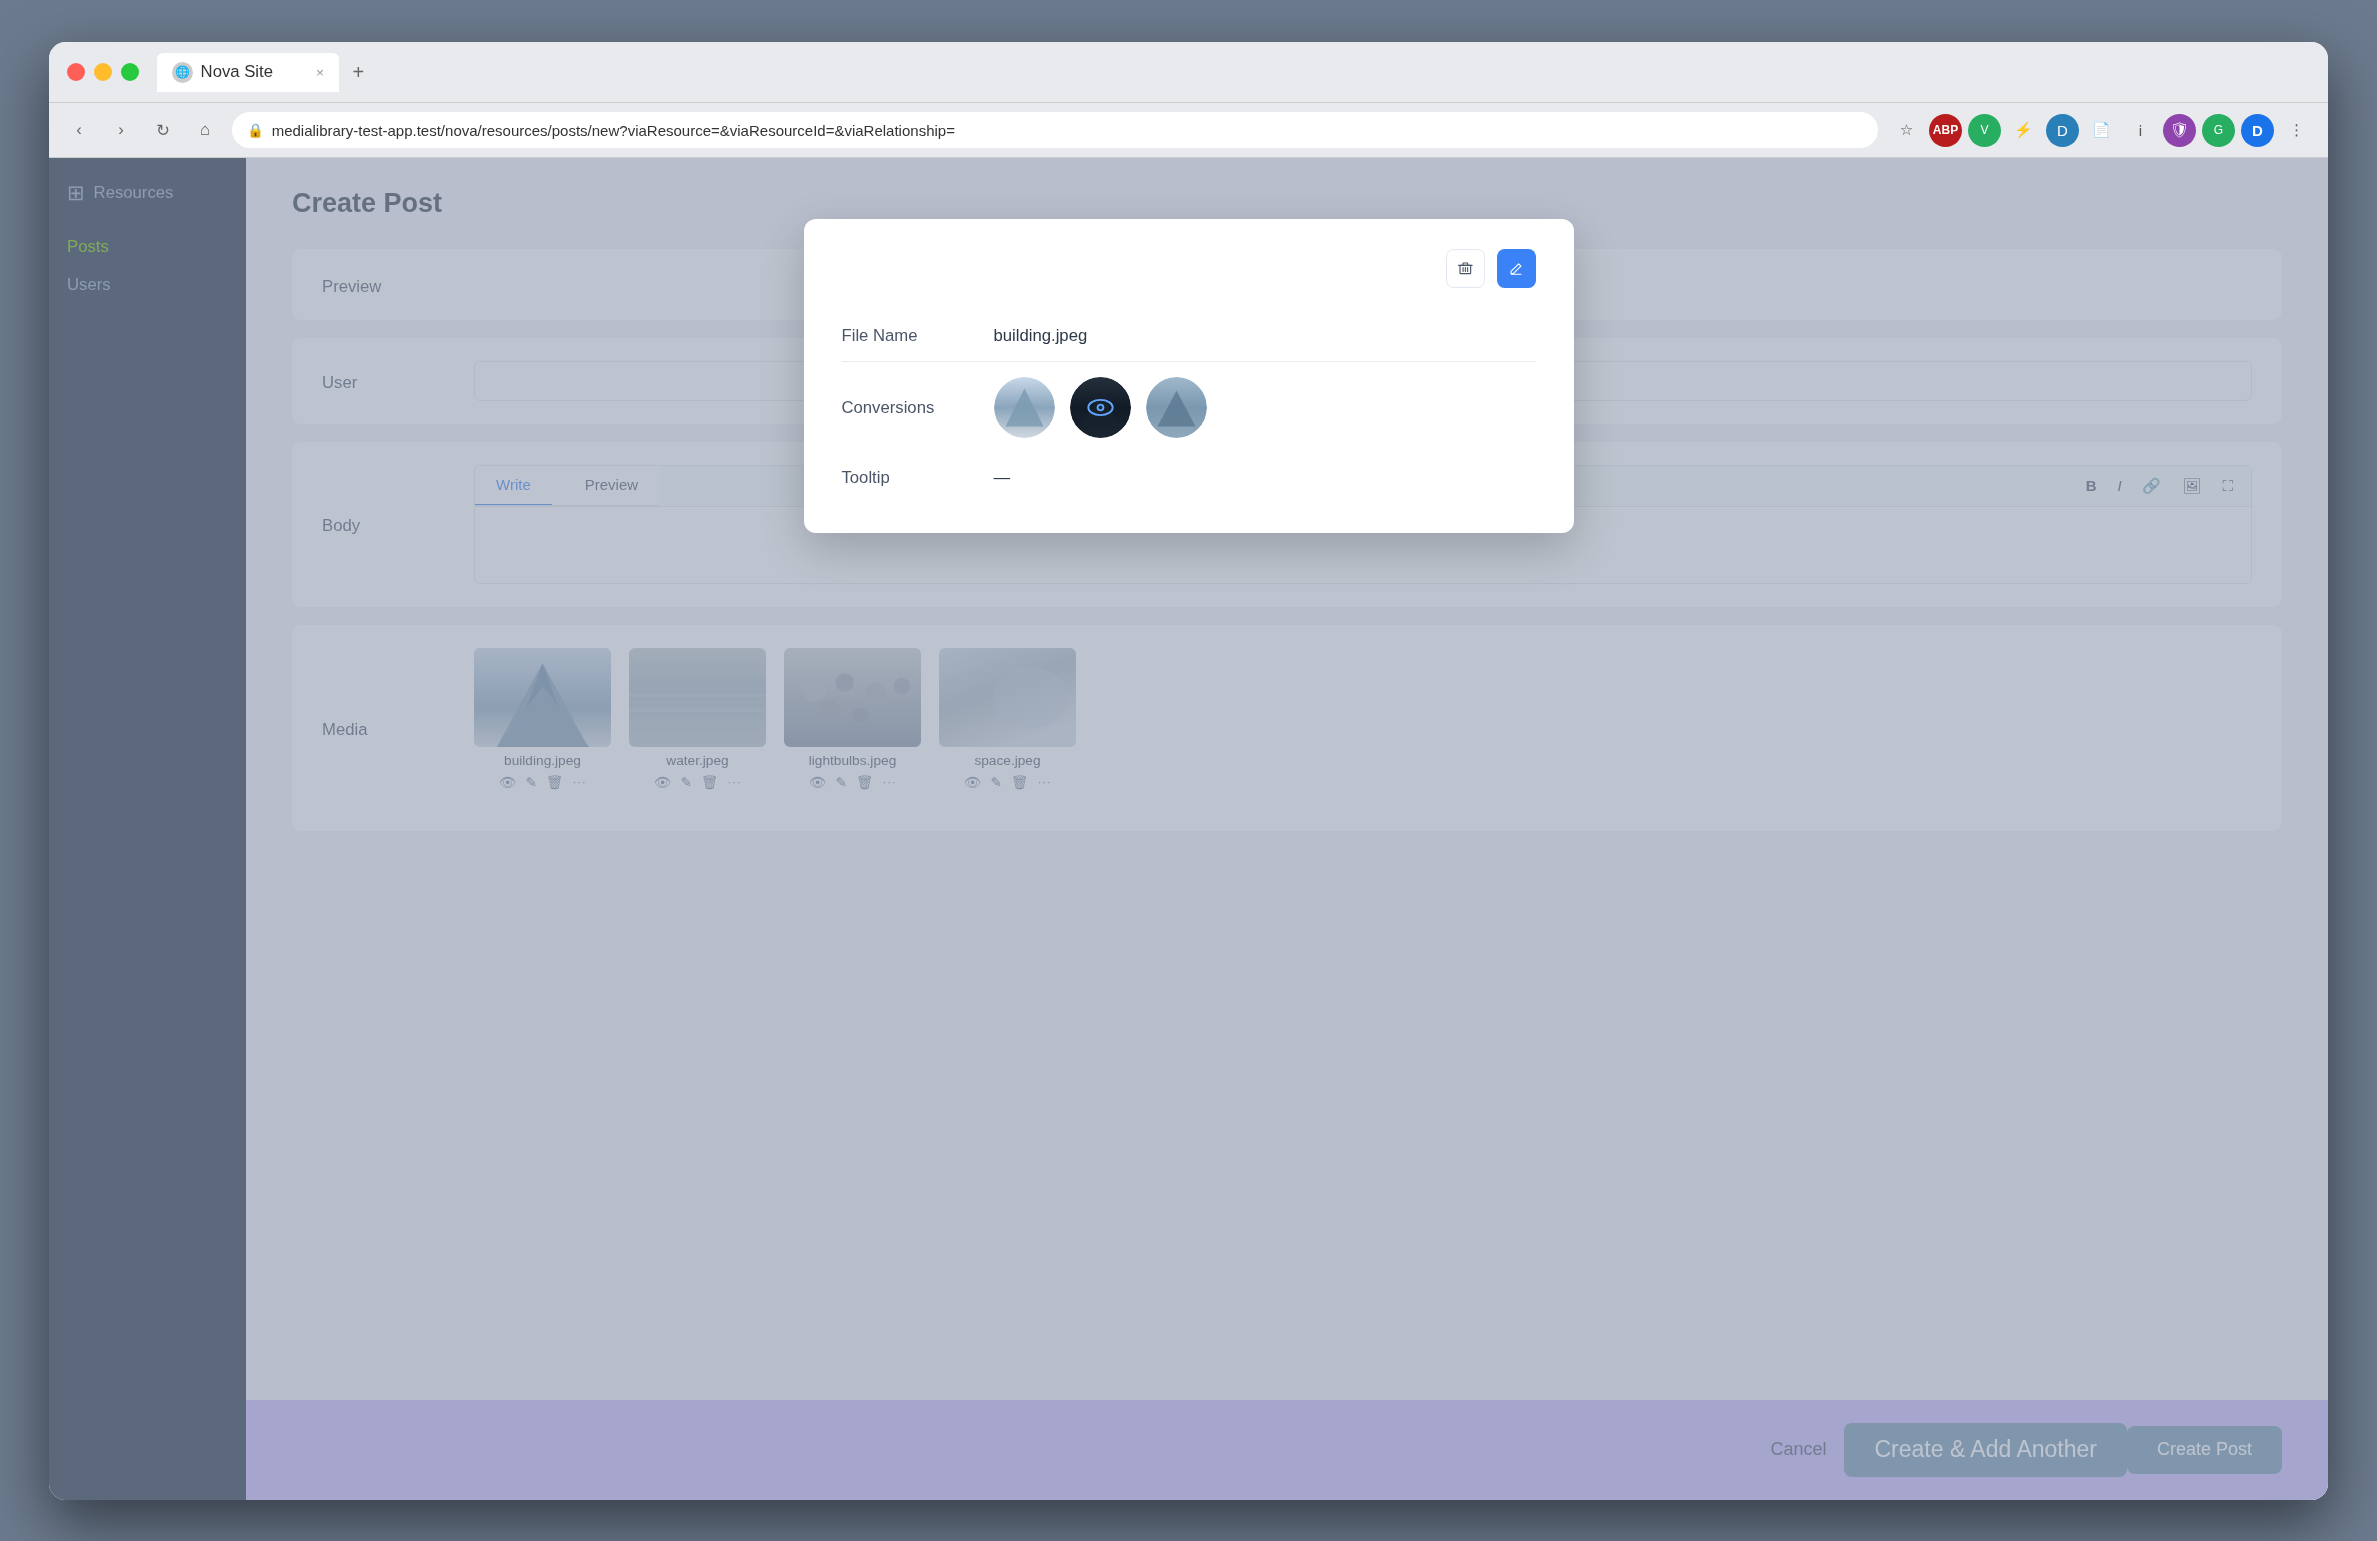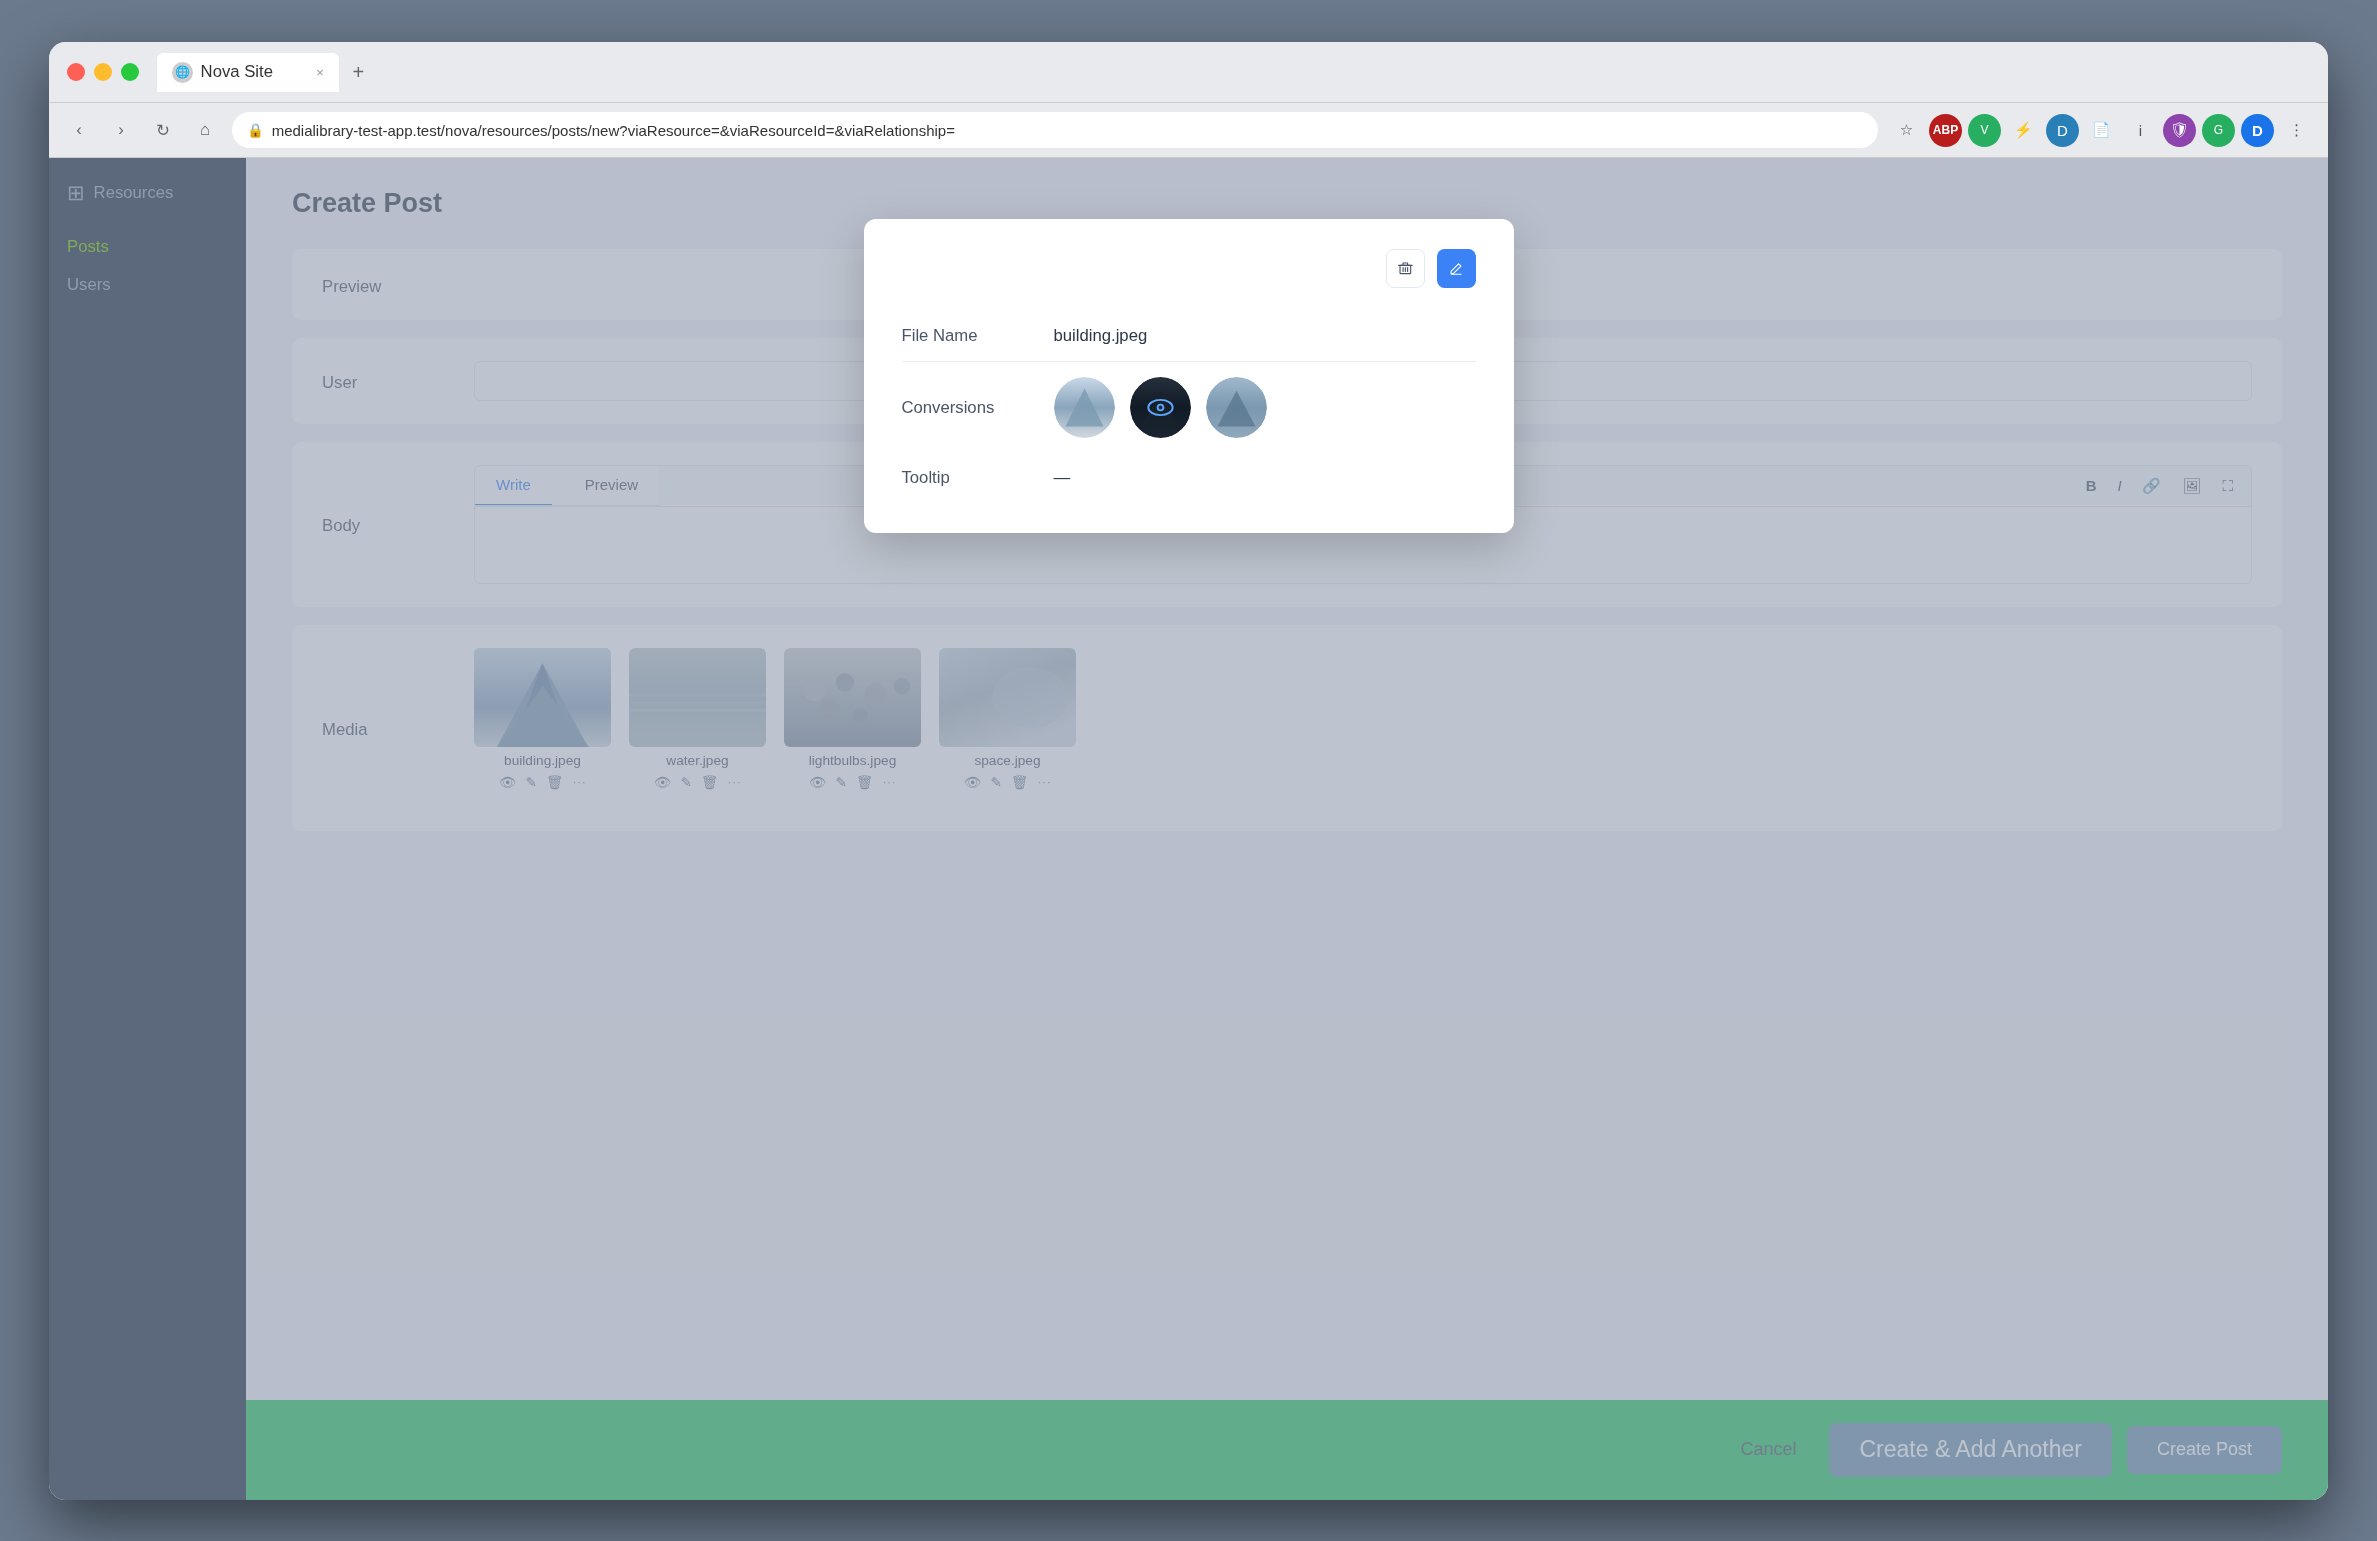--- a/index.html
+++ b/index.html
@@ -395,23 +395,22 @@
       padding: 12px 24px;
       font-size: 16.7px;
       cursor: pointer;
     }
 
     
     .footer-actions {
       display: flex;
       justify-content: flex-end;
       align-items: center;
-      gap: 15px;
       padding: 23px 46px;
-      background: #22c55e;
+      background: #c4b5fd;
       opacity: 0.7;
     }
 
     .btn-cancel {
       background: transparent;
       color: #4a5568;
       border: none;
       font-size: 18px;
       cursor: pointer;
       padding: 12px 18px;
@@ -448,21 +447,21 @@
       display: flex;
       align-items: flex-start;
       justify-content: center;
       padding-top: 61px;
       z-index: 100;
     }
 
     .modal {
       background: white;
       border-radius: 12px;
-      width: 650px;
+      width: 770px;
       padding: 30px 38px;
       box-shadow: 0 15px 46px rgba(0,0,0,0.2);
       position: relative;
     }
 
     .modal-header {
       display: flex;
       justify-content: flex-end;
       gap: 12px;
       margin-bottom: 23px;

